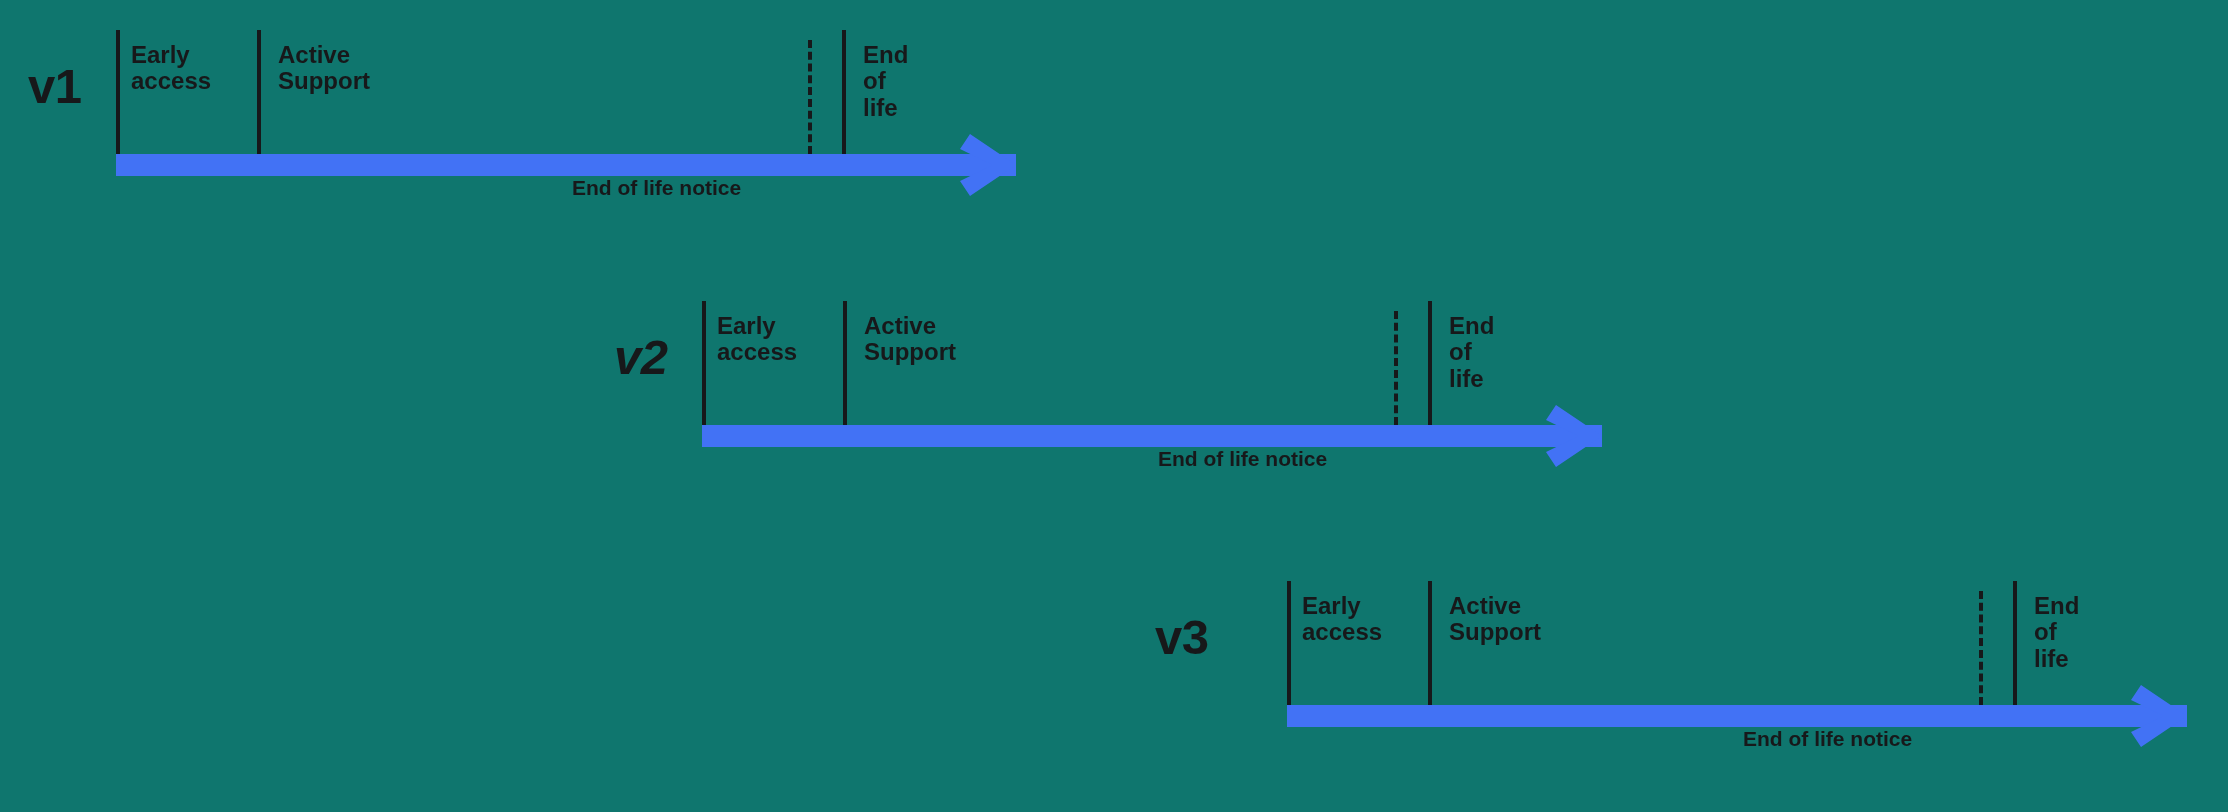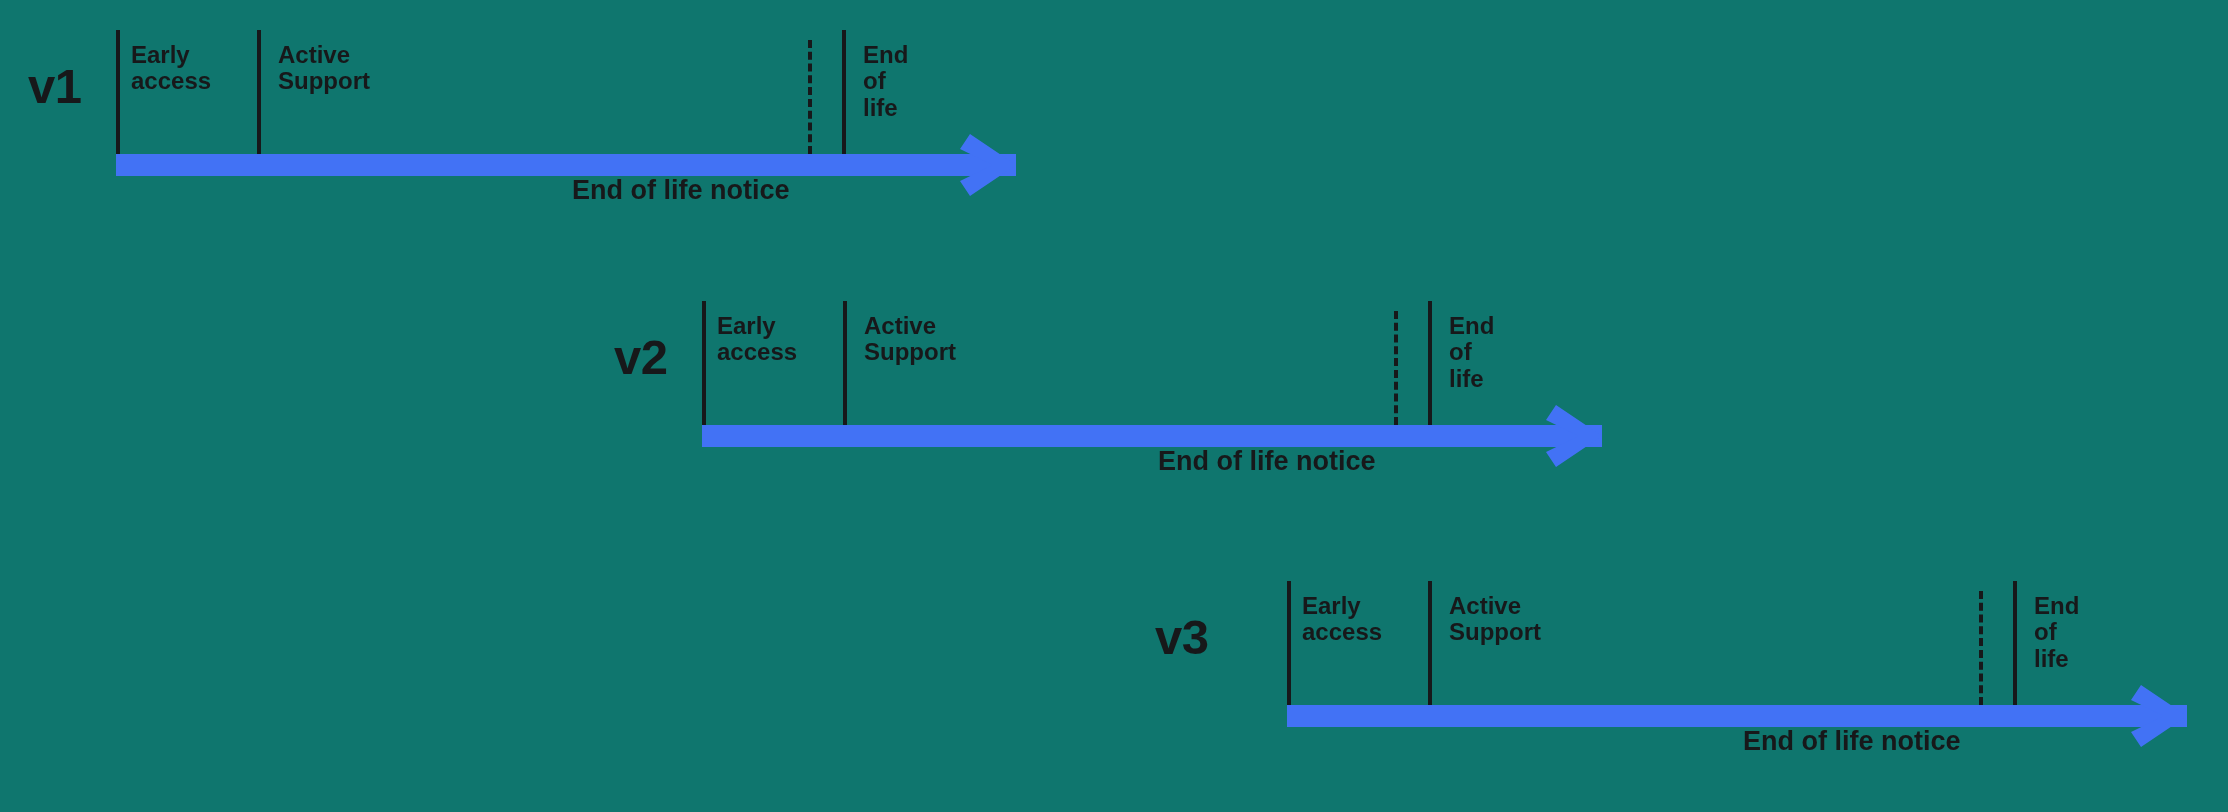--- a/index.html
+++ b/index.html
@@ -73,21 +73,21 @@
   }
   .arrow-head svg {
     display: block;
     width: 100%;
     height: 100%;
   }
 
   
   .notice-label {
     position: absolute;
-    font-size: 27px;
+    font-size: 21px;
     font-weight: 700;
     line-height: 1.1;
     color: #17181a;
     white-space: nowrap;
   }
 </style>
 </head>
 <body>
 
 <div id="stage">
@@ -103,21 +103,21 @@
       <div class="phase-label" style="left: 863px; top: 42px;">End of life</div>
       <div class="track" style="left: 116px; top: 154px; width: 900px; background: rgb(66, 114, 245);"></div>
       <div class="arrow-head" style="left: 960px; top: 134px;">
         <svg viewBox="0 0 56 62" xmlns="http://www.w3.org/2000/svg">
           <path d="M10 0 L56 31 L10 62 L0 47 L33 31 L0 15 Z" fill="#4272F5"></path>
         </svg>
       </div>
       <div class="notice-label" style="left: 572px; top: 176px;">End of life notice</div>
     </div>
     <div class="timeline">
-      <div class="version-label" style="left: 614px; top: 333px;">v2</div>
+      <div class="version-label" style="left: 614px; top: 333px; font-style: italic;">v2</div>
       <div class="tick" style="left: 702px; top: 301px; height: 124px;"></div>
       <div class="tick" style="left: 843px; top: 301px; height: 124px;"></div>
       <div class="tick dashed" style="left: 1394px; top: 311px; height: 114px;"></div>
       <div class="tick" style="left: 1428px; top: 301px; height: 124px;"></div>
       <div class="phase-label" style="left: 717px; top: 313px;">Early
 access</div>
       <div class="phase-label" style="left: 864px; top: 313px;">Active Support</div>
       <div class="phase-label" style="left: 1449px; top: 313px;">End of life</div>
       <div class="track" style="left: 702px; top: 425px; width: 900px; background: rgb(66, 114, 245);"></div>
       <div class="arrow-head" style="left: 1546px; top: 405px;">

